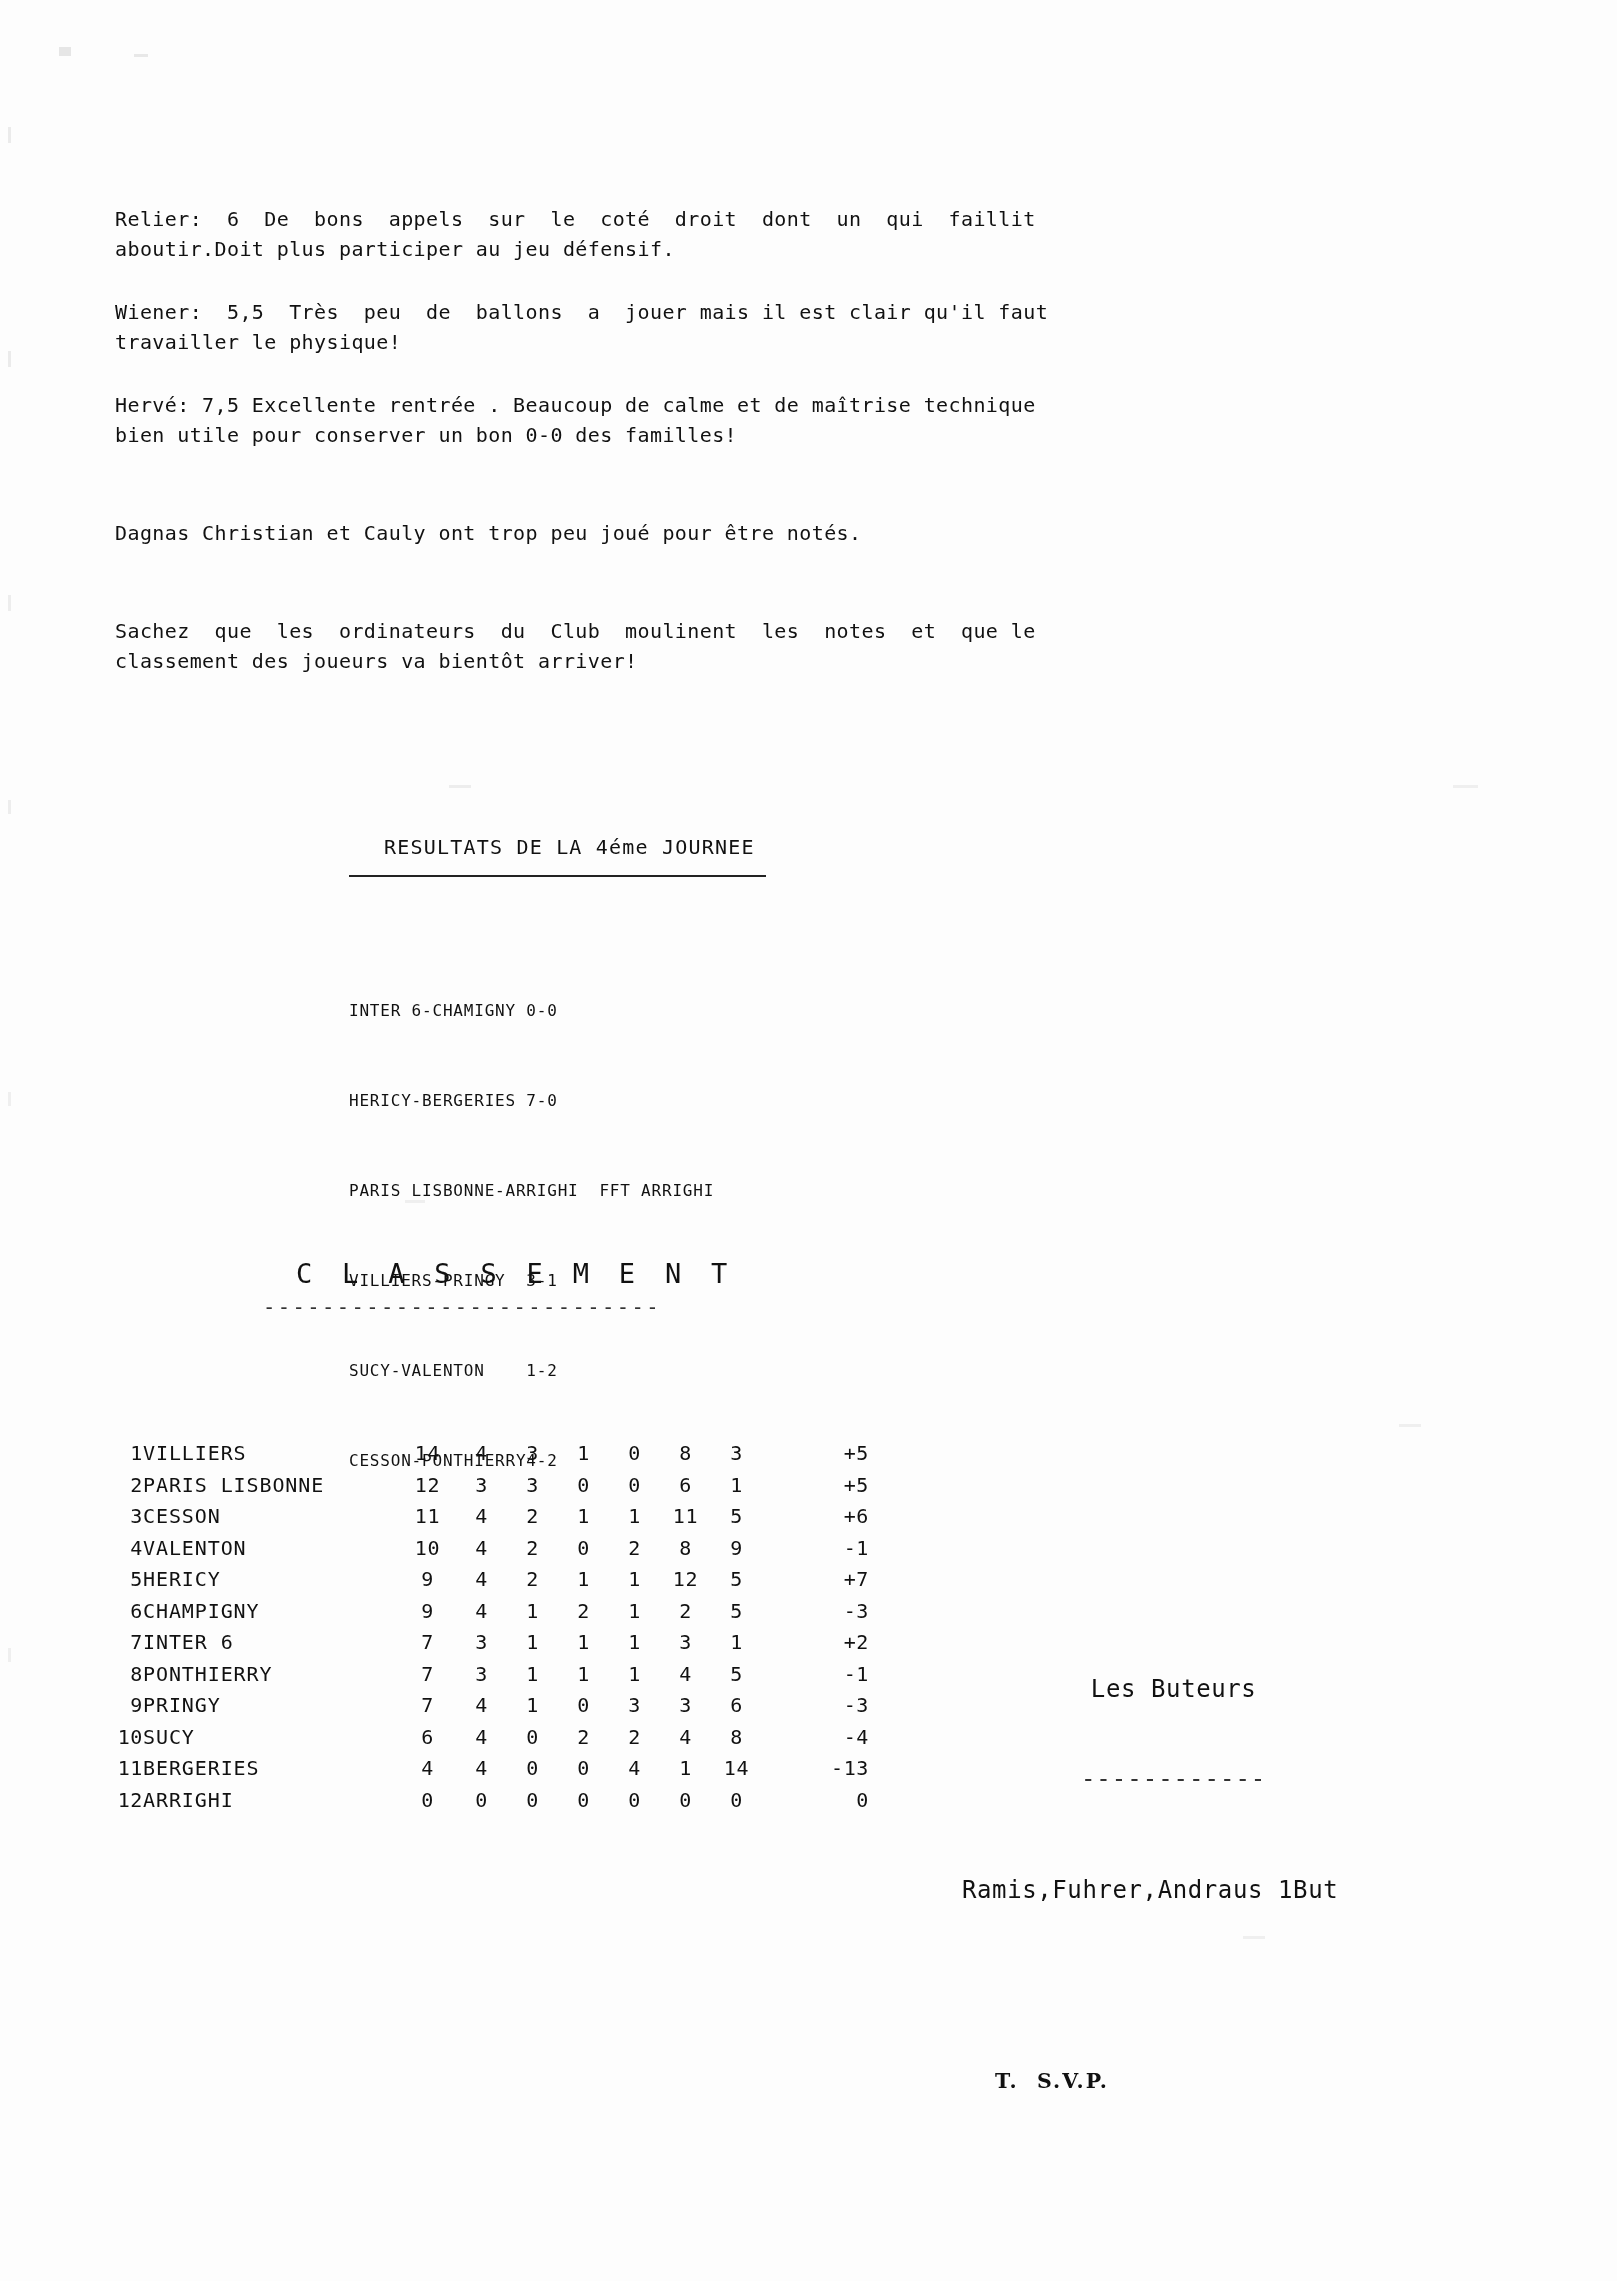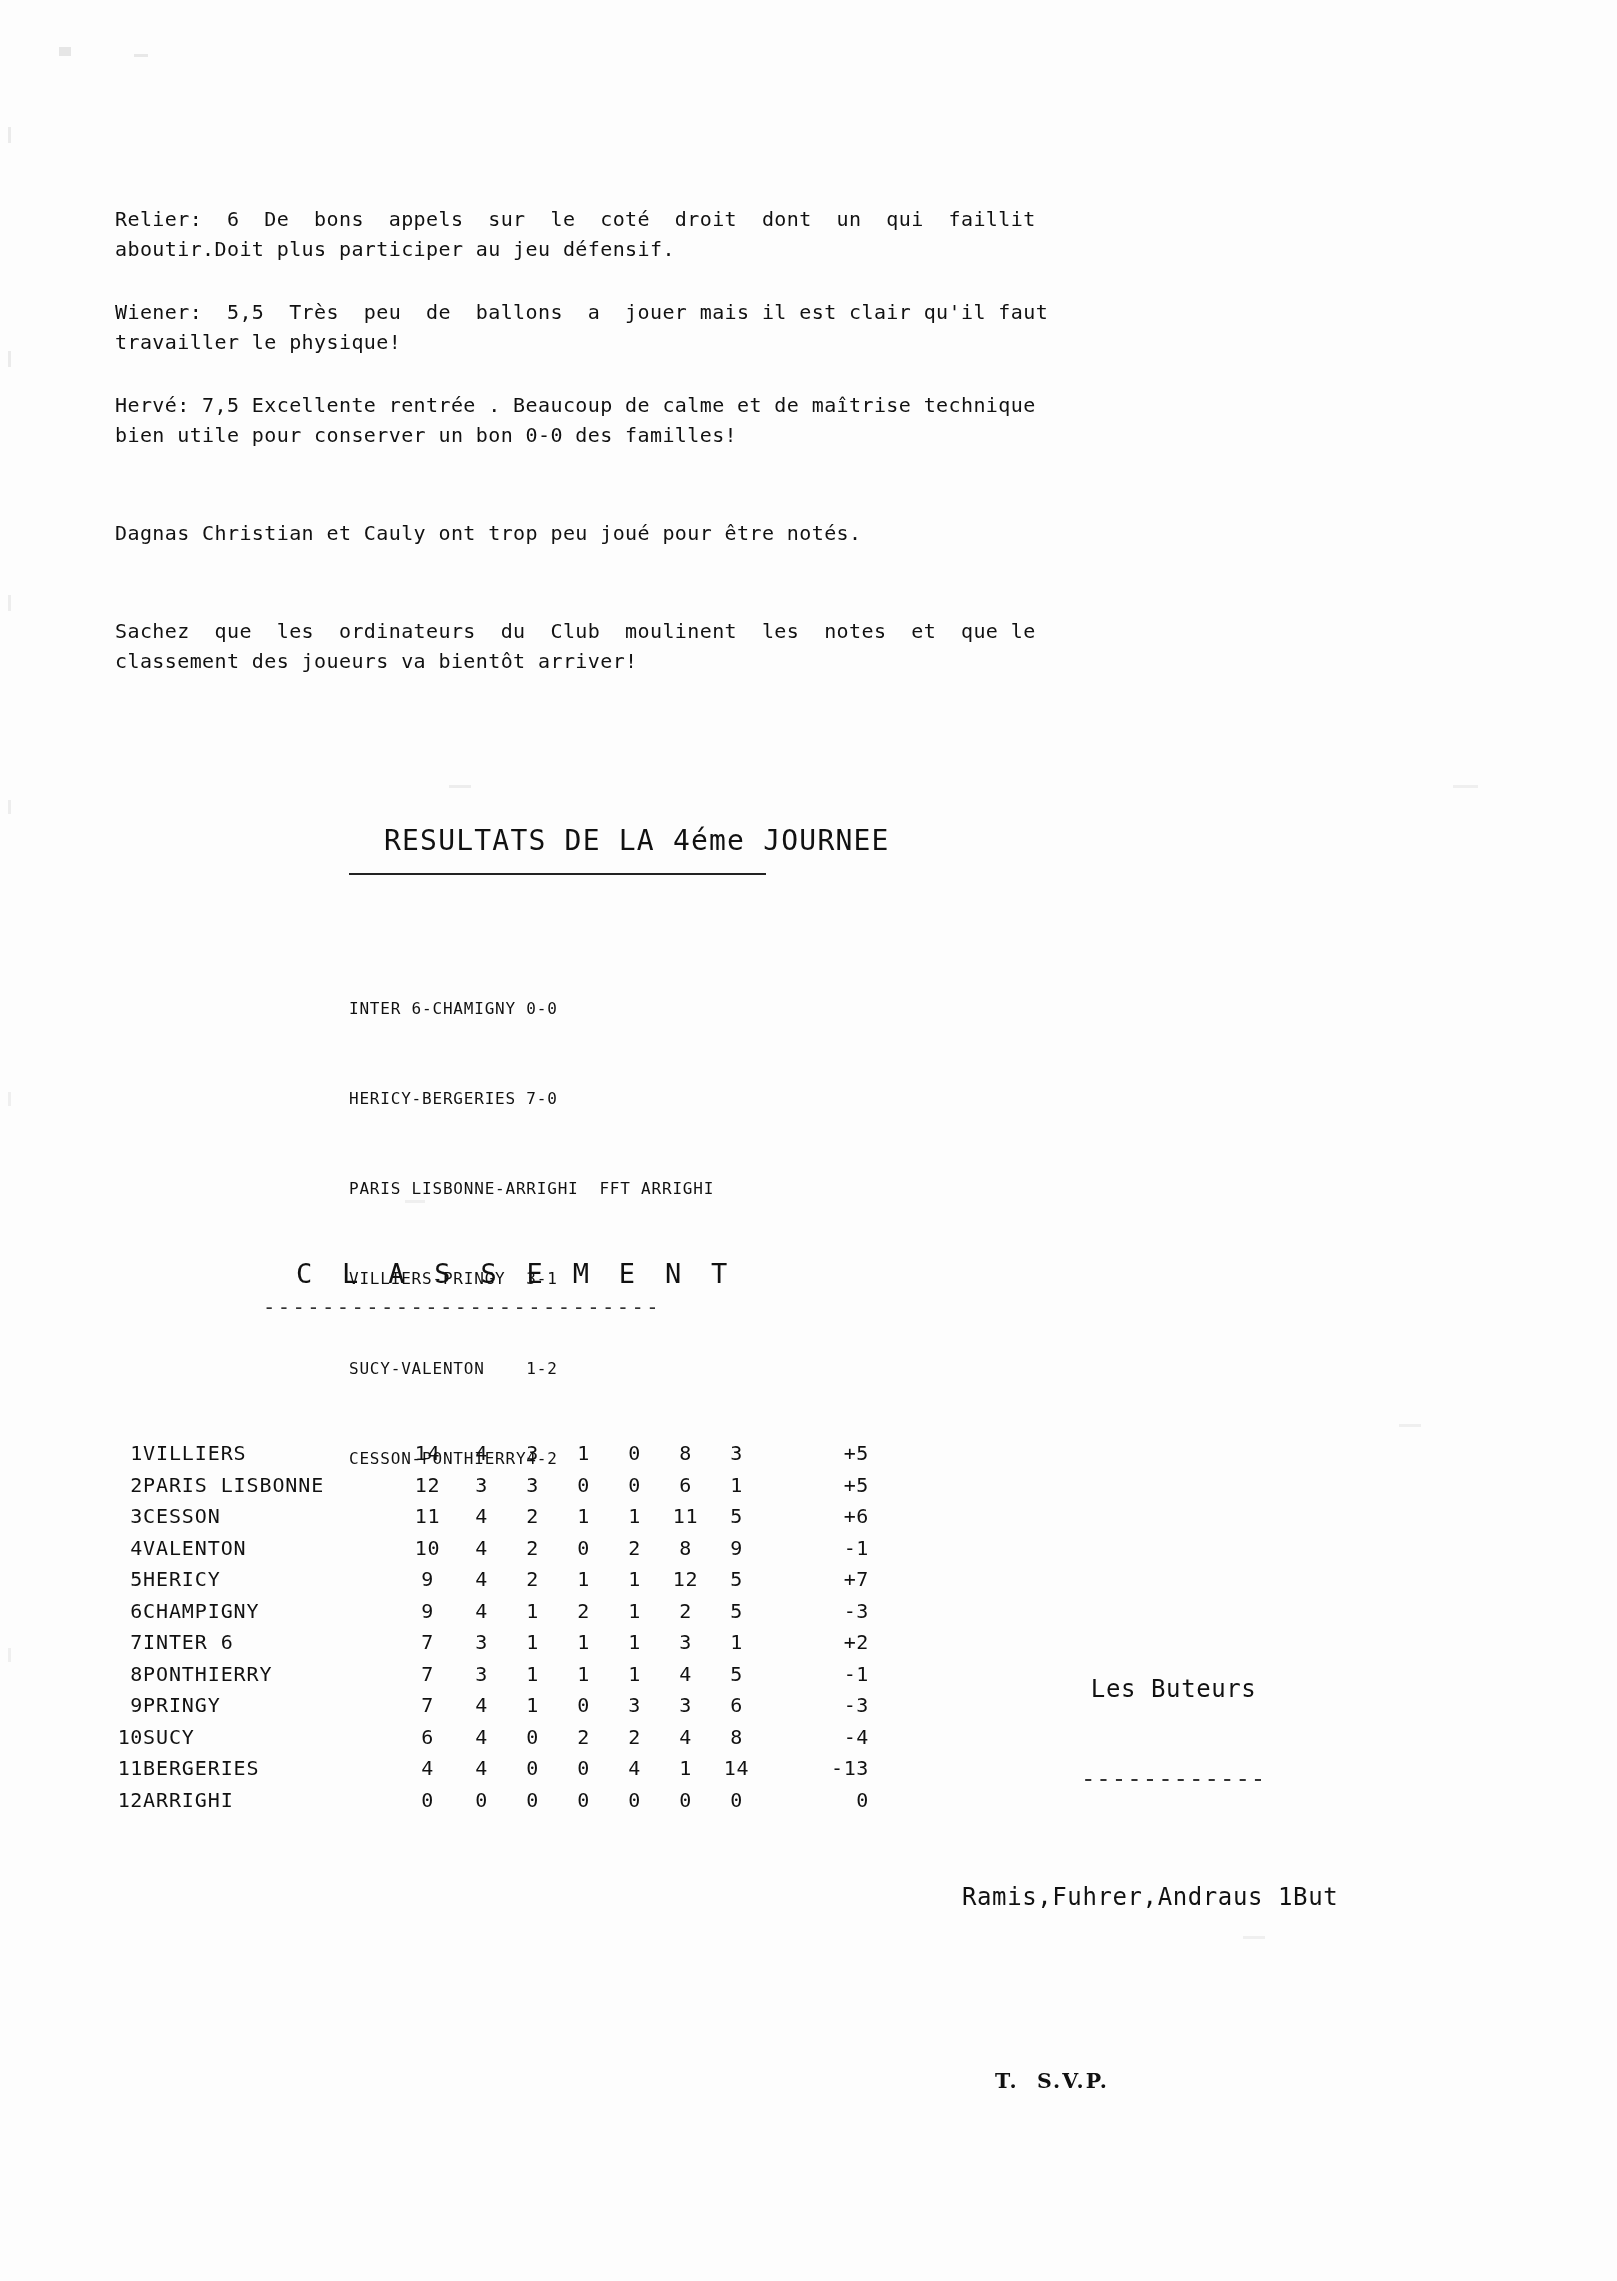--- a/index.html
+++ b/index.html
@@ -48,22 +48,23 @@
 
   
   .results-section {
     position: absolute;
     left: 115px;
     top: 824px;
     width: 1395px;
   }
   .results-title {
     margin-left: 269px;
-    font-size: 28px;
+    font-size: 20px;
     letter-spacing: 1.2px;
+    margin-top: 11px;
   }
   .results-rule {
     margin-top: 15.6px;
     margin-left: 234px;
     width: 417px;
     height: 2px;
     background: #222;
   }
   .results-list {
     margin-top: 59px;
@@ -123,21 +124,21 @@
     left: 962px;
     top: 1614px;
     font-size: 24px;
     line-height: 30px;
     letter-spacing: 0.6px;
     white-space: pre;
     text-align: center;
   }
   .scorers .s-title { margin-left: 47px; }
   .scorers .s-dashes { margin-left: 47px; color: #333; letter-spacing: 1px; }
-  .scorers .s-line { margin-top: 28px; }
+  .scorers .s-line { margin-top: 21px; }
 
   
   .footer {
     position: absolute;
     left: 995px;
     top: 2069px;
     font-size: 20.5px;
     font-weight: bold;
     letter-spacing: 2px;
     white-space: pre;

